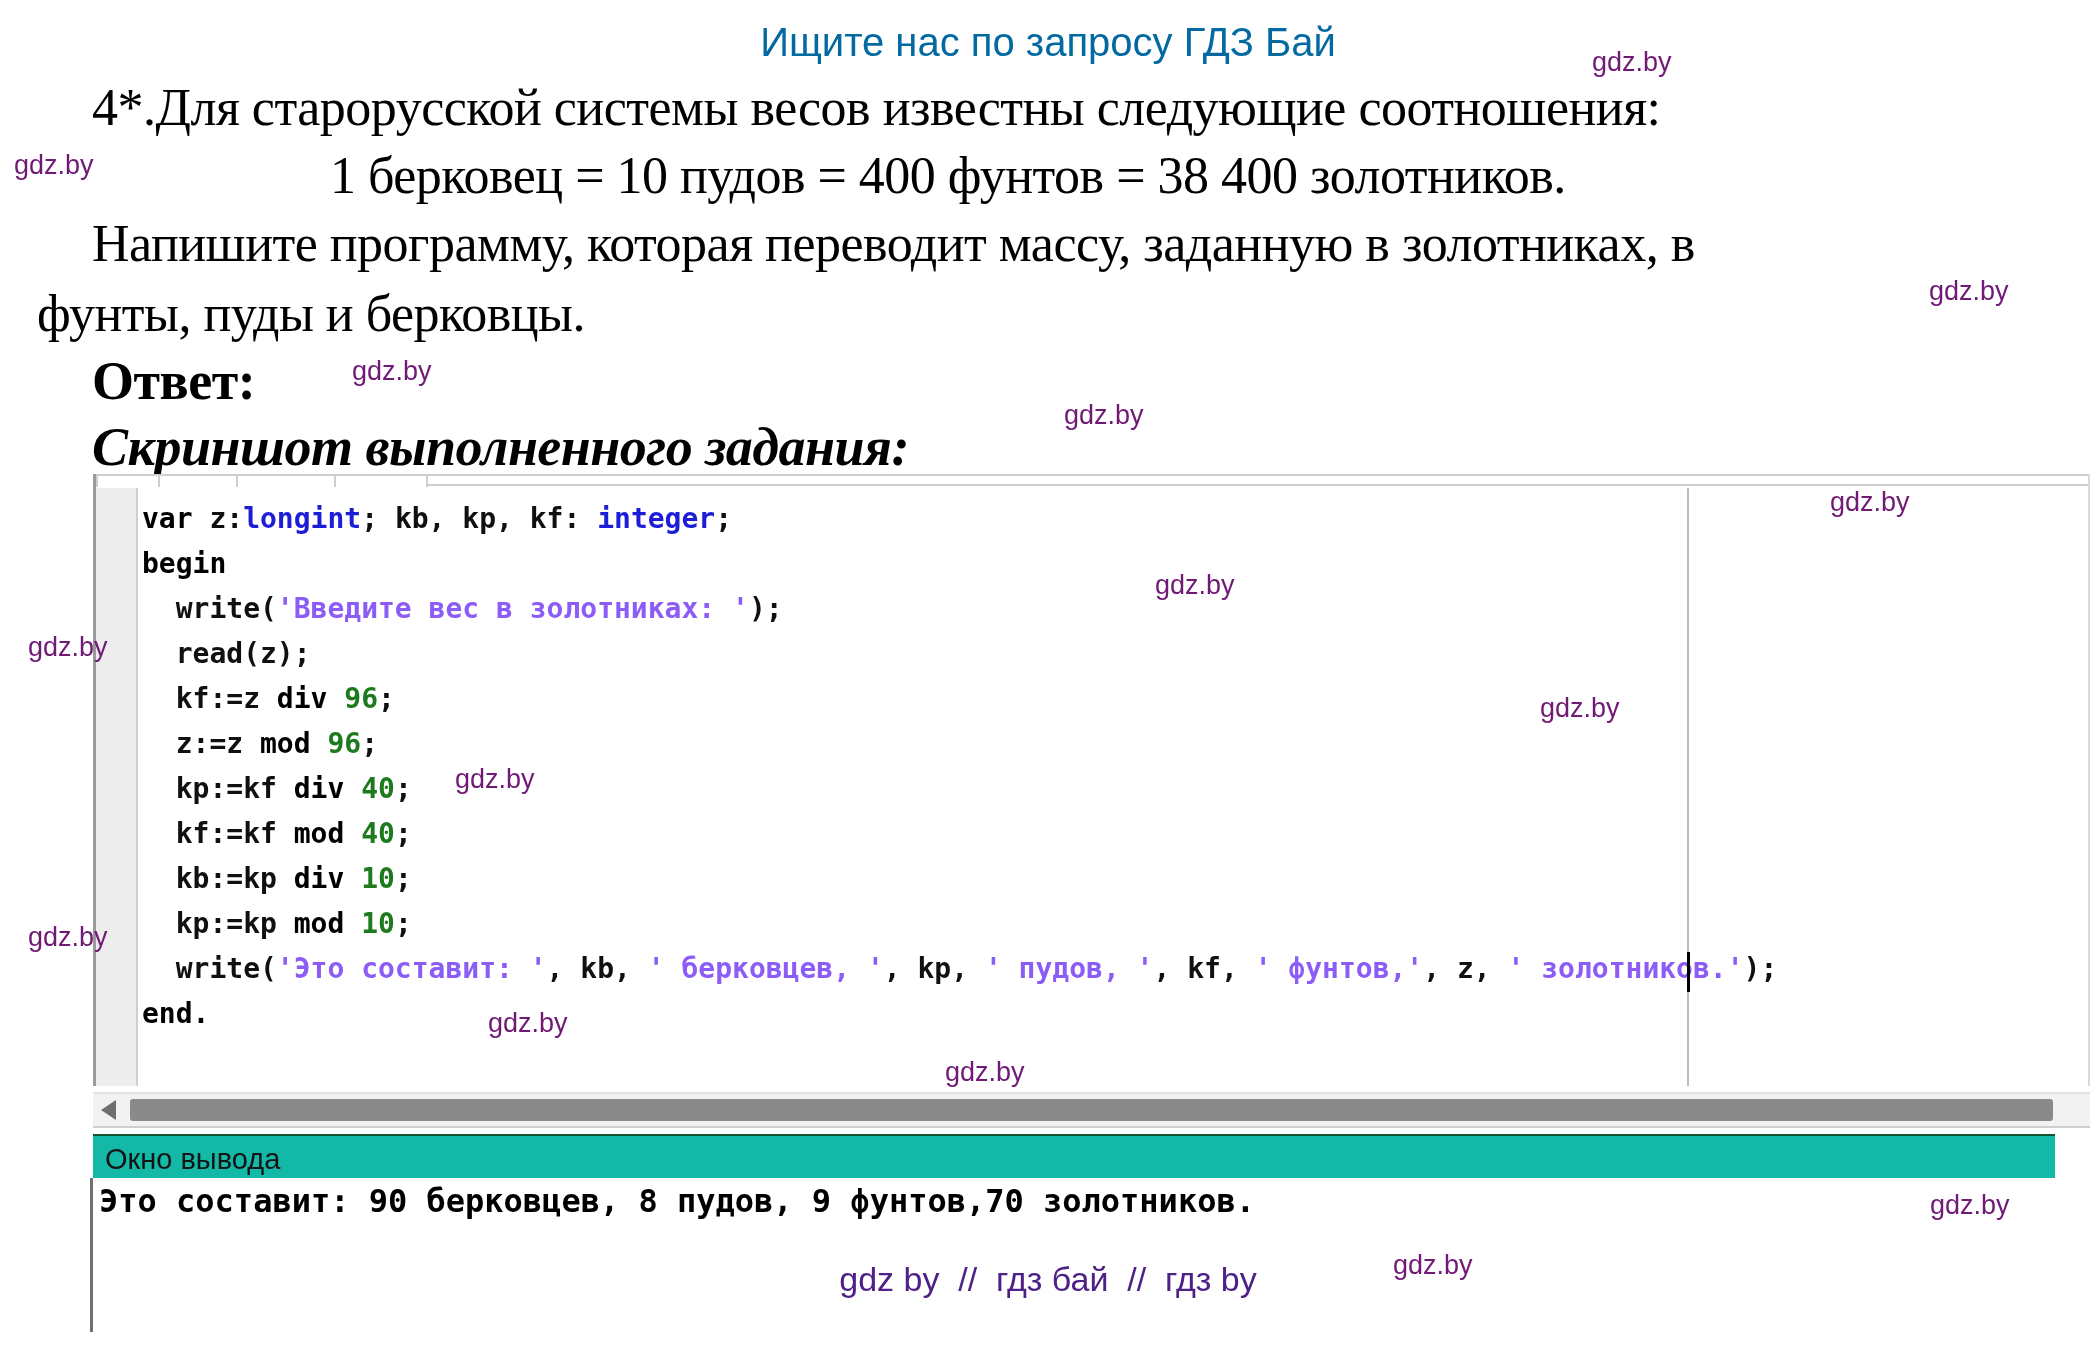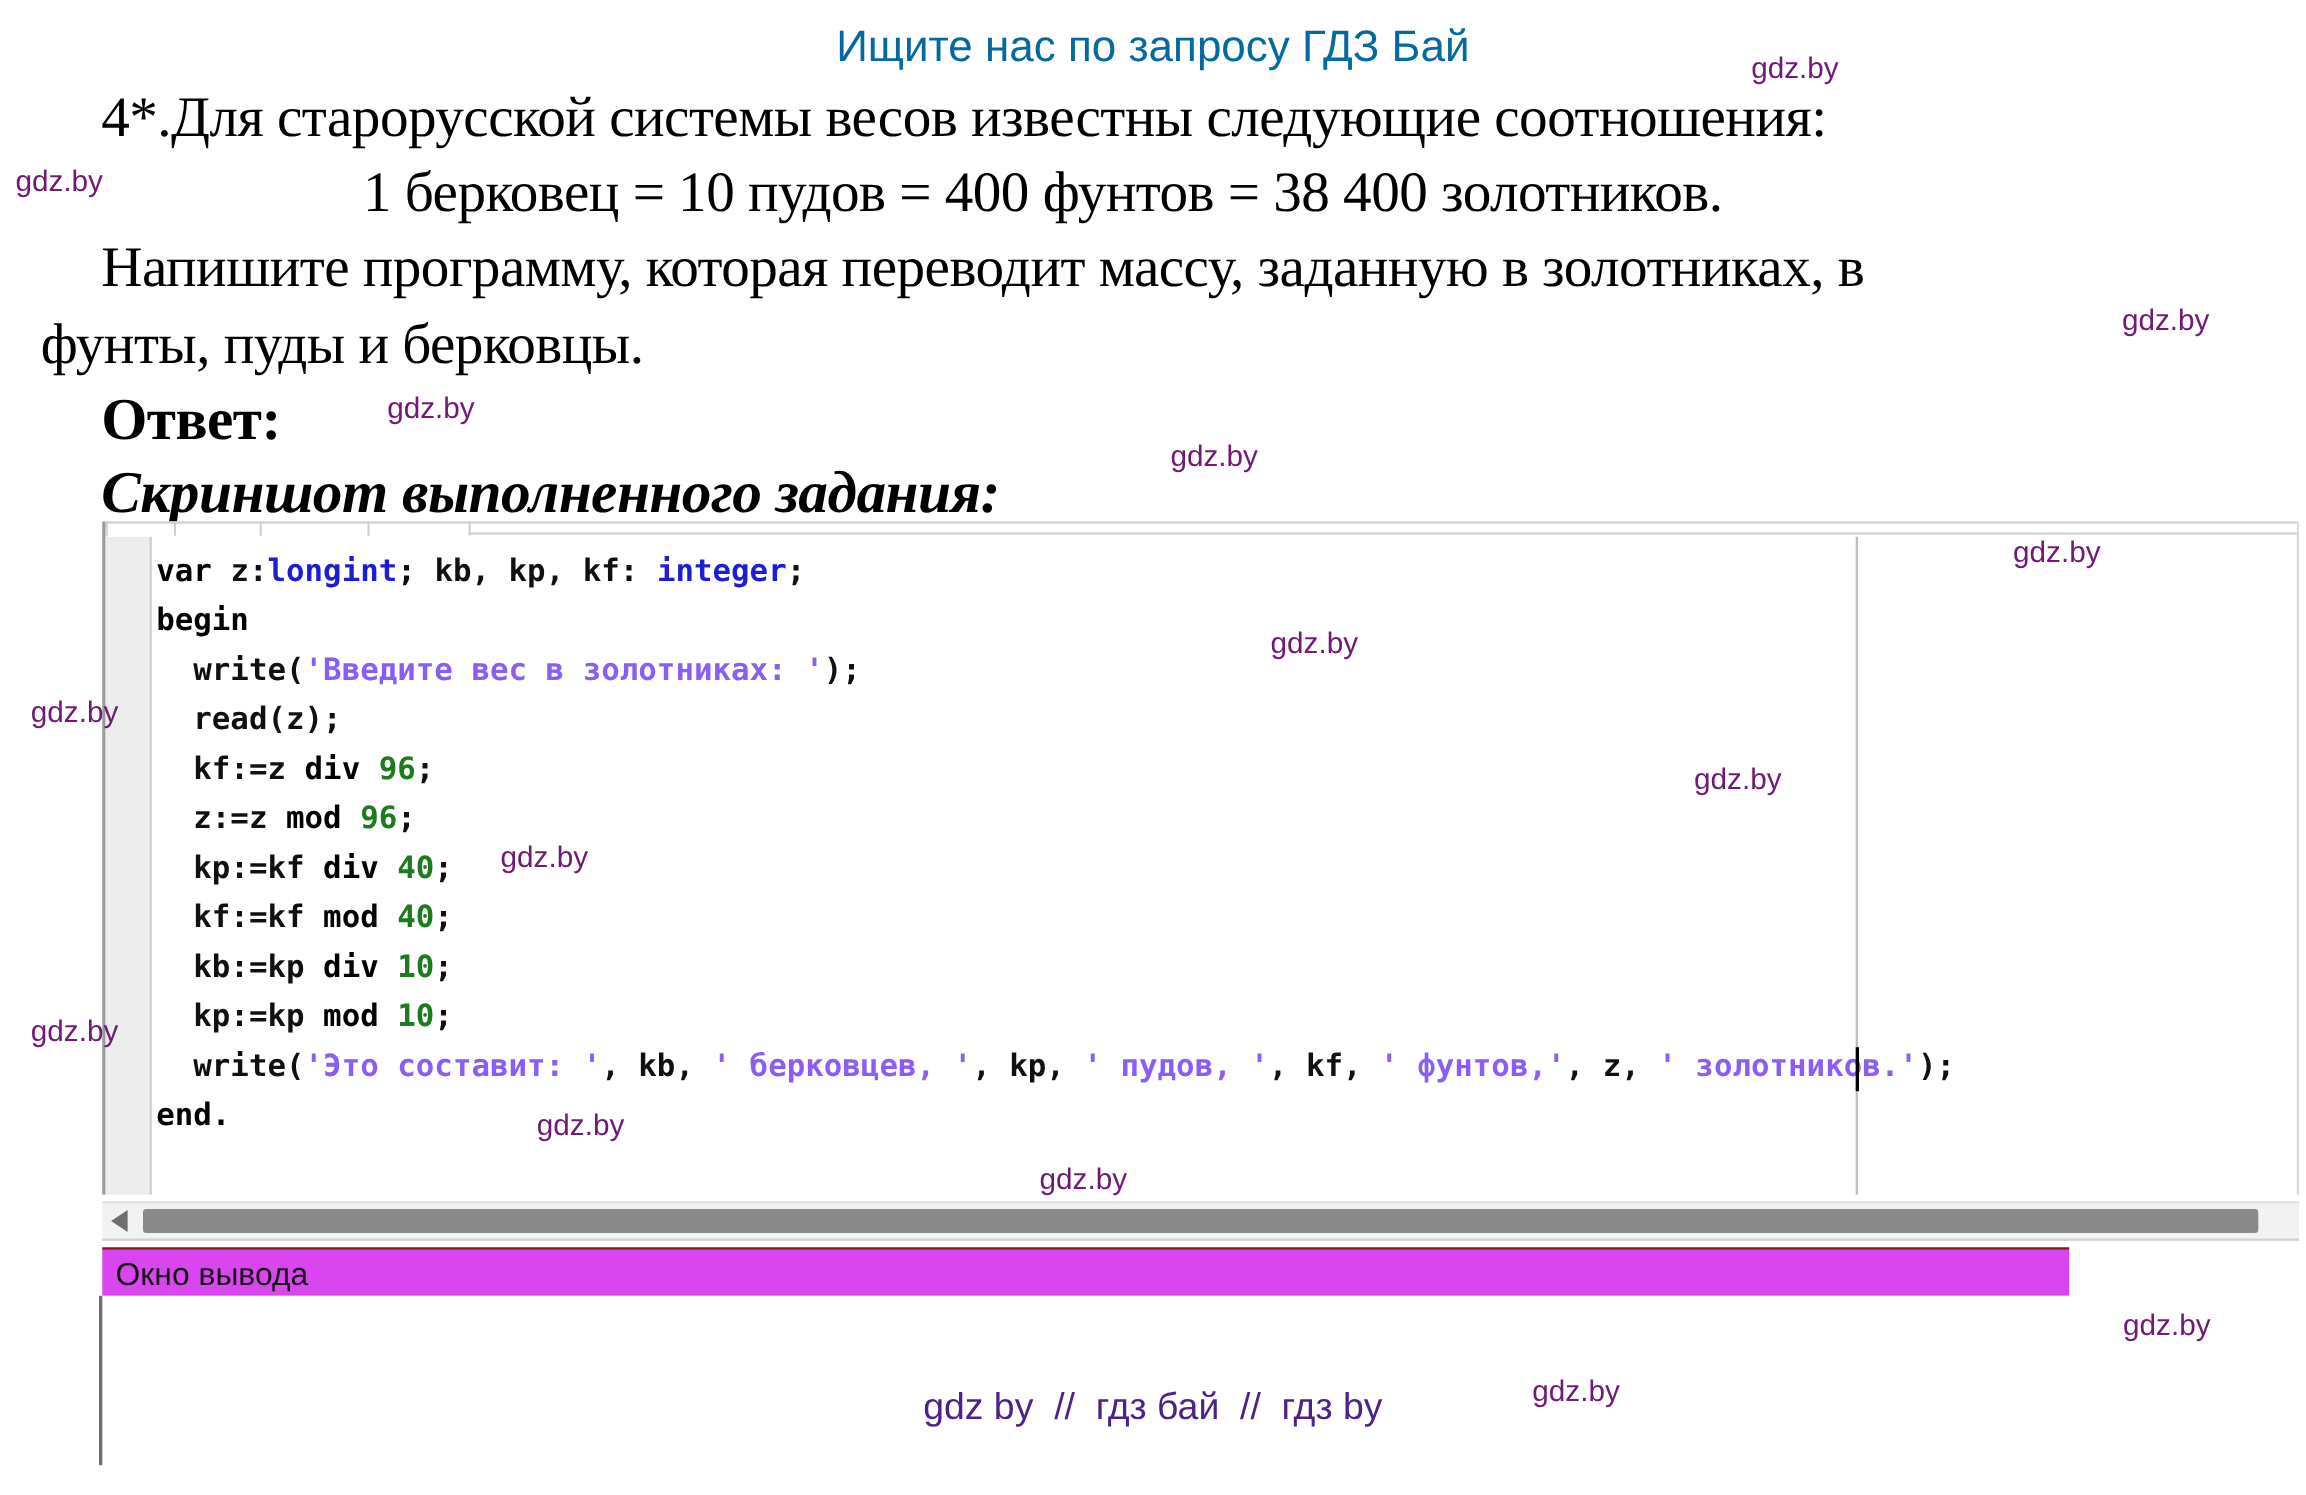--- a/index.html
+++ b/index.html
@@ -54,22 +54,22 @@
     position:absolute;left:8px;top:6px;width:0;height:0;
     border-top:10px solid transparent;border-bottom:10px solid transparent;
     border-right:15px solid #6e6e6e;
   }
   #hscroll-thumb{
     position:absolute;left:37px;top:5px;width:1923px;height:22px;
     background:#8a8a8a;border-radius:3px;
   }
   
   #out-titlebar{
-    position:absolute;left:93px;top:1134px;width:1788px;height:44px;
-    background:#d946ef;border-top:2px solid #7f1d1d;box-sizing:border-box;
+    position:absolute;left:93px;top:1134px;width:1962px;height:44px;
+    background:#14b8a6;border-top:2px solid #14532d;box-sizing:border-box;
   }
   #out-title{
     position:absolute;left:12px;top:7px;
     font-family:"Liberation Sans", sans-serif;font-size:29px;color:#141414;
   }
   #out-box{
     position:absolute;left:90px;top:1178px;width:1968px;height:154px;
     background:#ffffff;border-left:3px solid #6f6f6f;box-sizing:border-box;
   }
   .out-line{
@@ -127,15 +127,16 @@
 
 <div id="hscroll">
   <div id="hscroll-arrow"></div>
   <div id="hscroll-thumb"></div>
 </div>
 
 <div id="out-titlebar">
   <div id="out-title">Окно вывода</div>
 </div>
 <div id="out-box">
+  <div class="out-line">Это составит: 90 берковцев, 8 пудов, 9 фунтов,70 золотников.</div>
 </div>
 
 <div id="footer">gdz by  //  гдз бай  //  гдз by</div>
 
 </body></html>

